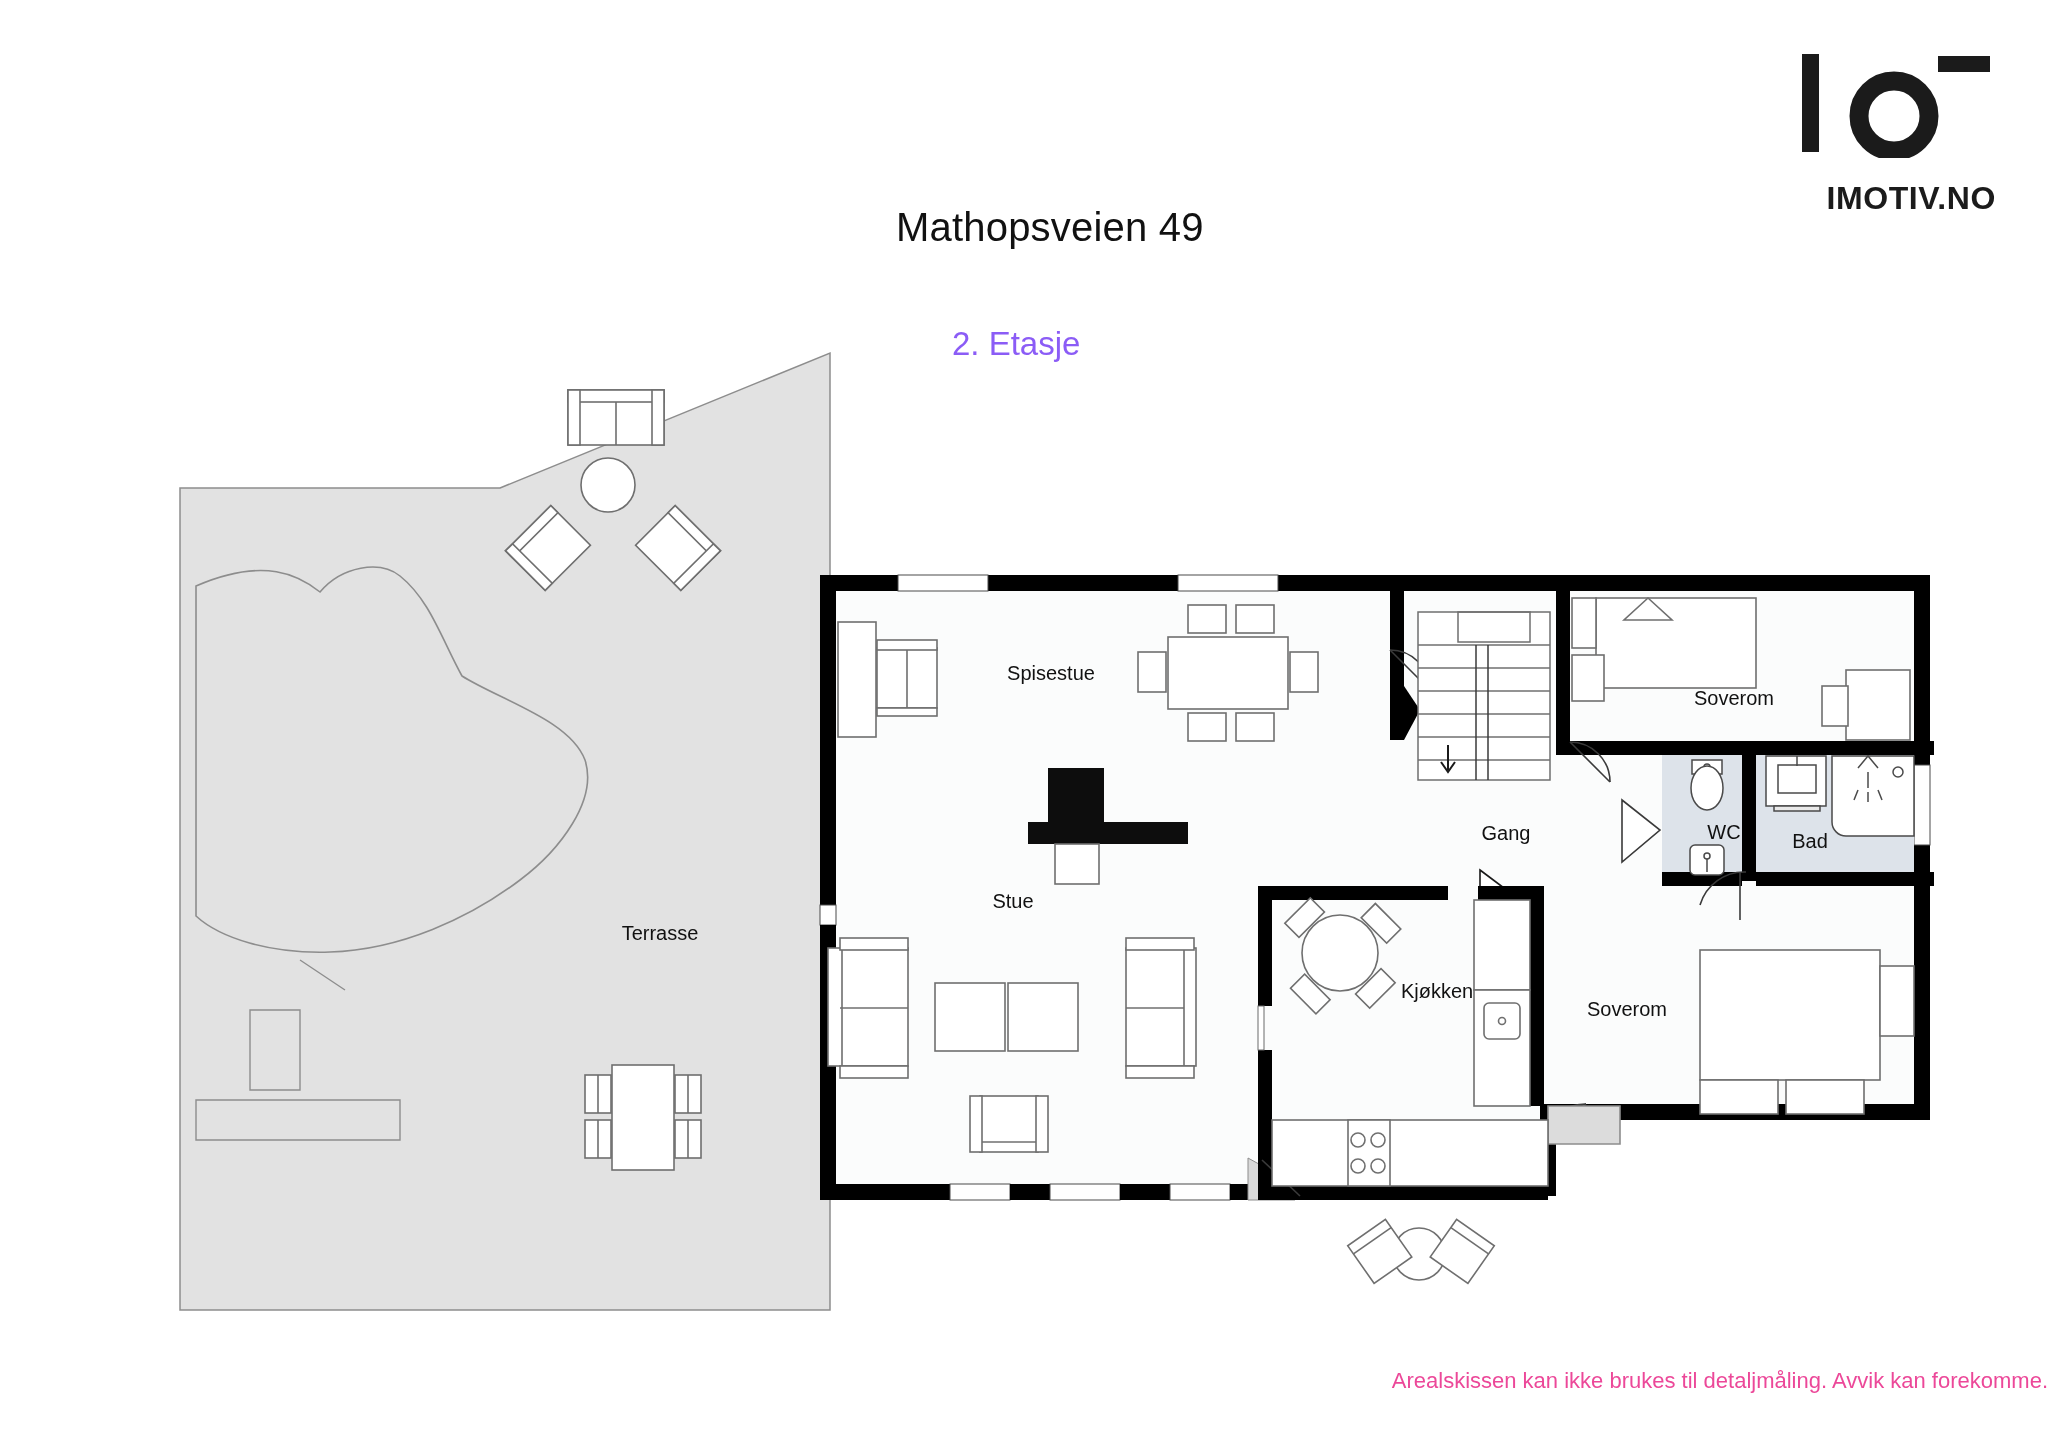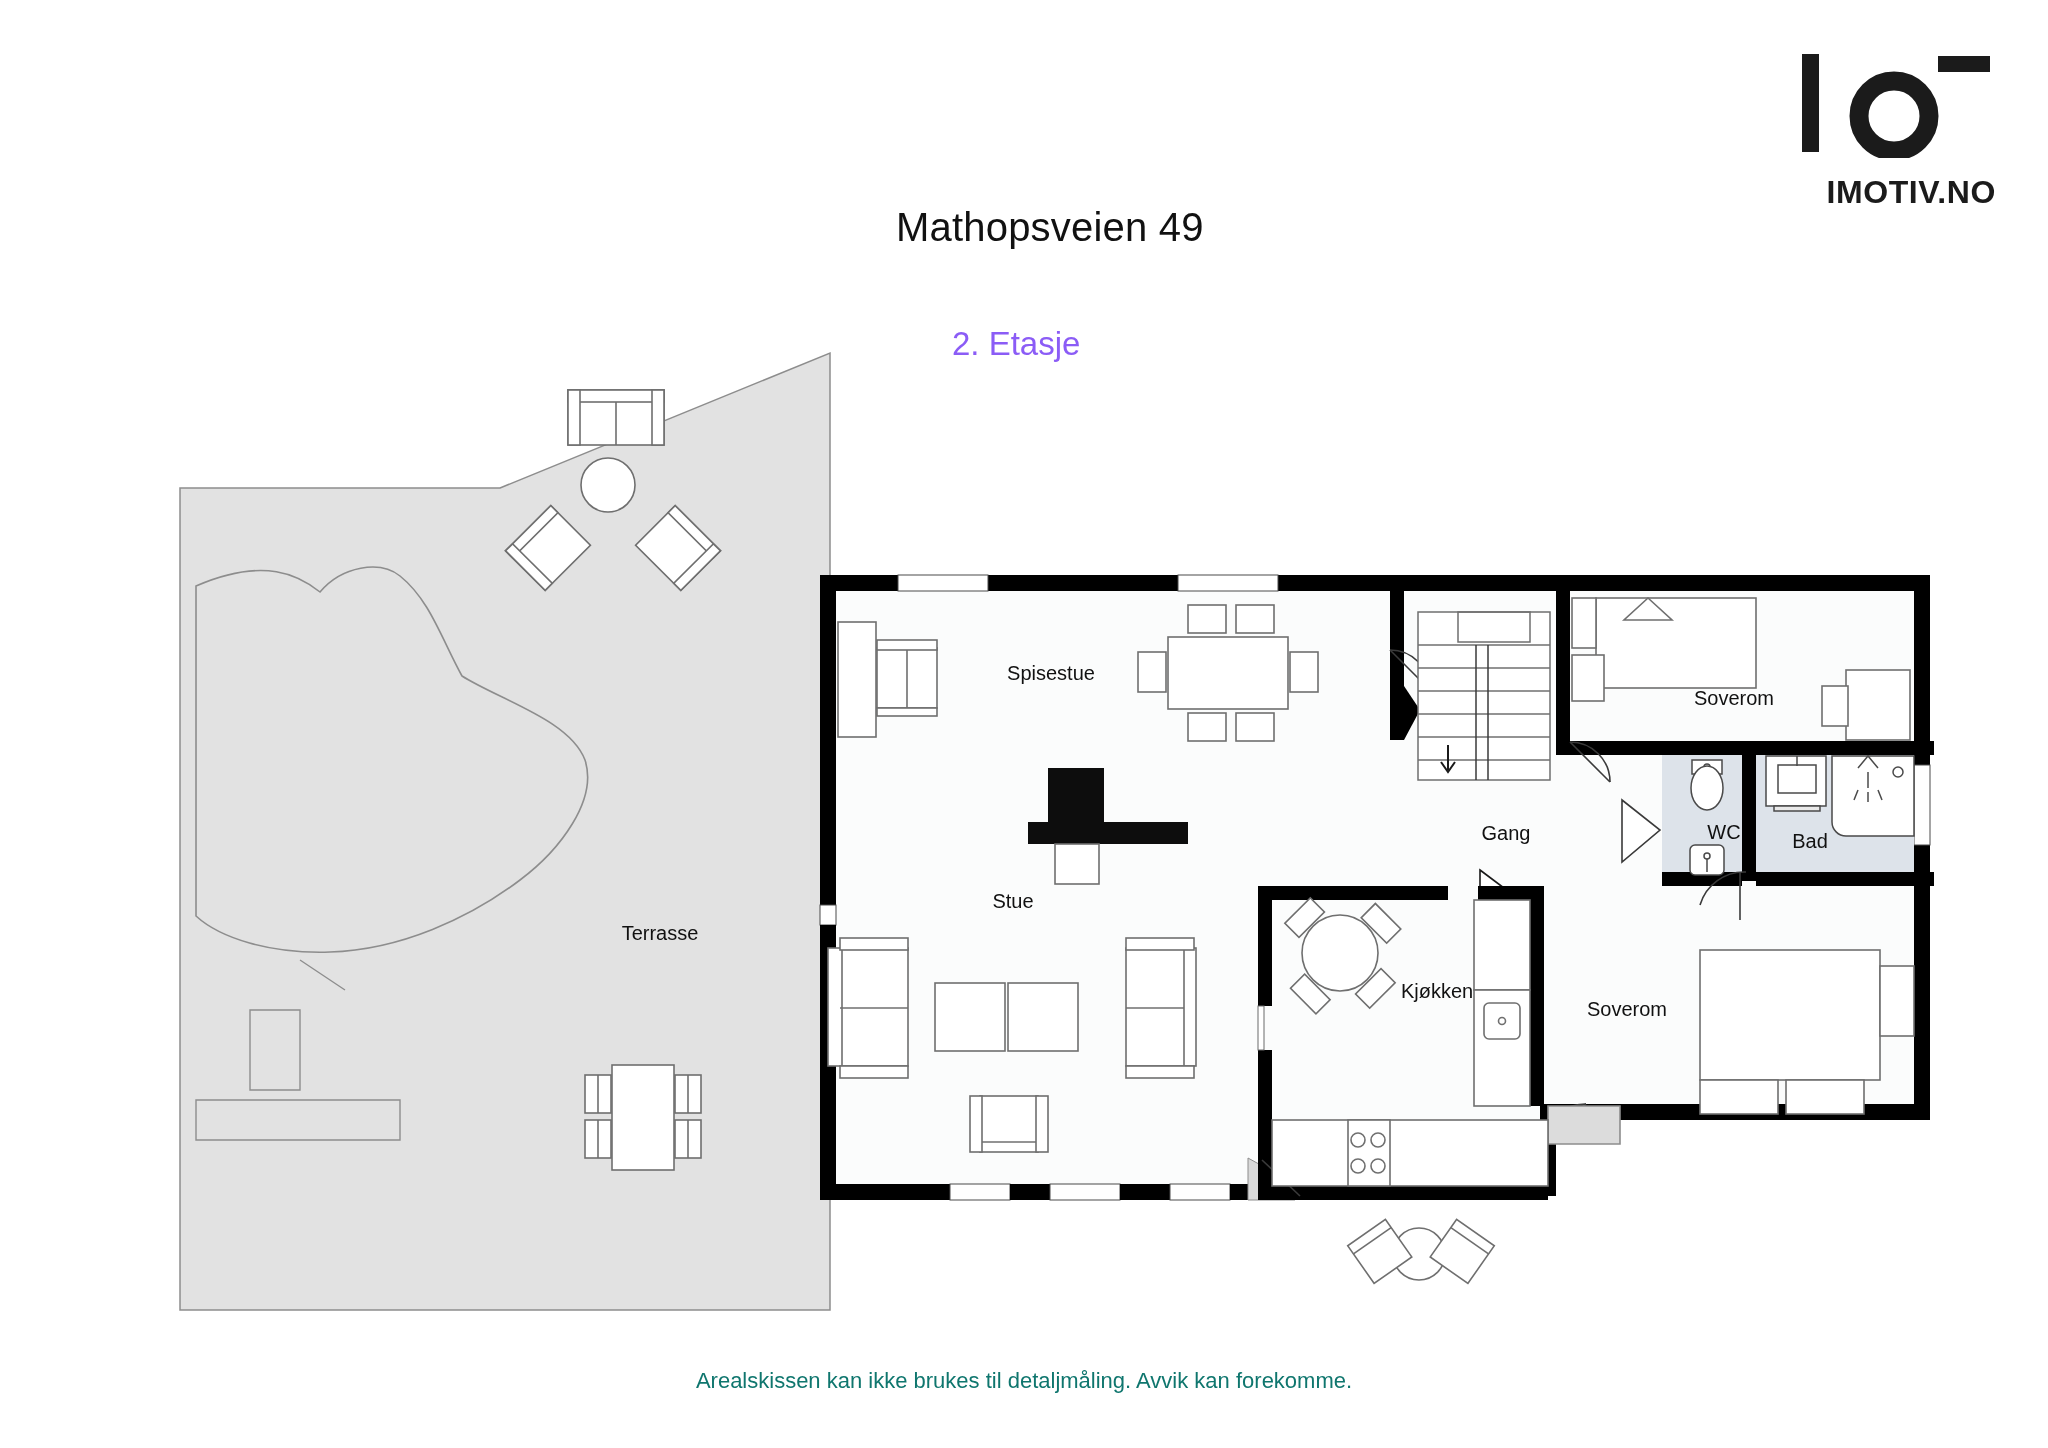--- a/index.html
+++ b/index.html
@@ -44,33 +44,33 @@
     height: 168px;
   }
   #logo .mark { display:block; }
   #logo .wordmark {
     display: block;
     text-align: right;
     font-size: 32px;
     font-weight: bold;
     color: #1b1b1b;
     letter-spacing: 0.6px;
-    margin-top: 16px;
+    margin-top: 22px;
     white-space: nowrap;
   }
 
   
   #footer-note {
     position: absolute;
     left: 0;
     right: 0;
     top: 1368px;
-    text-align: center;
+    text-align: right;
     font-size: 22px;
-    color: #0f766e;
+    color: #ec4899;
   }
 
   
   #floorplan-svg {
     position: absolute;
     left: 0;
     top: 0;
   }
   .room-label {
     font-family: "Liberation Sans", sans-serif;

